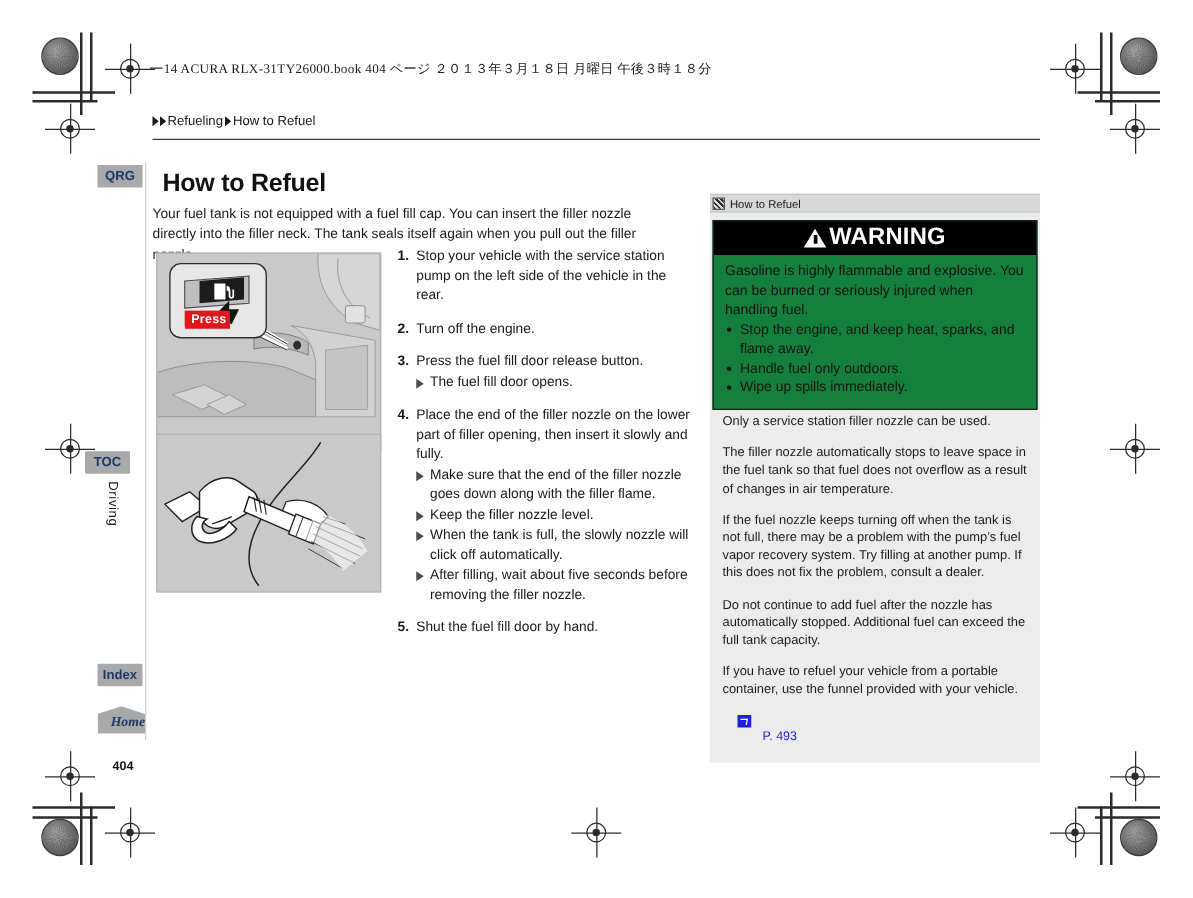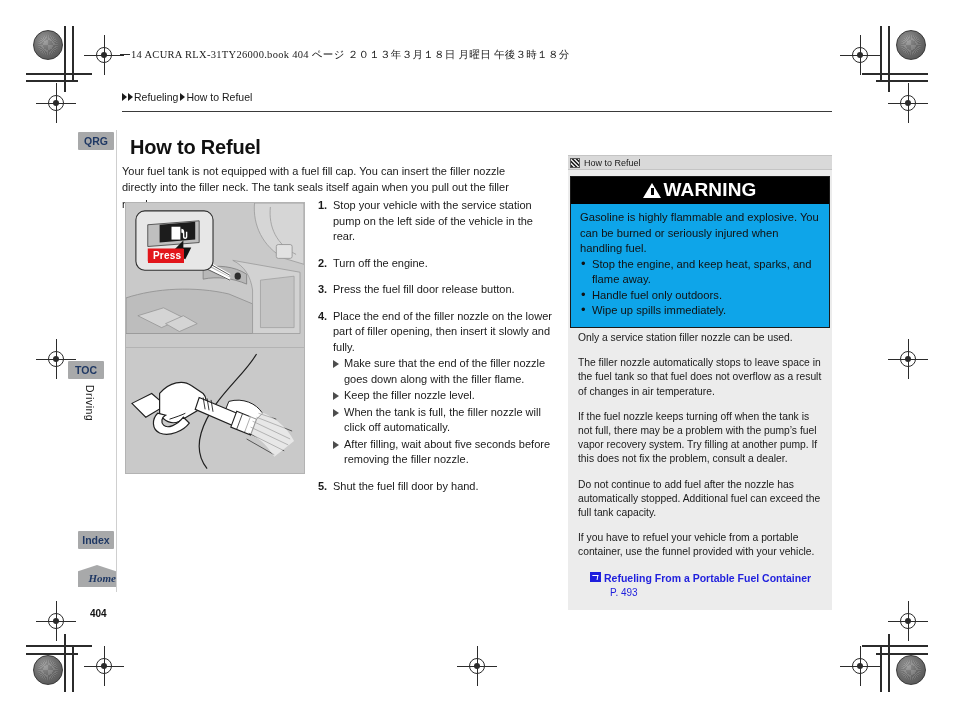--- a/index.html
+++ b/index.html
@@ -227,21 +227,21 @@
     width: 10px; height: 10px;
     background:
       repeating-linear-gradient(45deg, #2b2b2b 0 1.5px, #d9d9d9 1.5px 3px);
     border: 1px solid #5a5a5a;
   }
 
   .warn-box {
     position: absolute;
     left: 2px; top: 20px;
     width: 260px;
-    background: #0ea5e9;
+    background: #15803d;
     border: 1px solid #1a1a1a;
   }
   .warn-bar {
     background: #000000;
     color: #ffffff;
     text-align: center;
     font-size: 19px;
     font-weight: bold;
     letter-spacing: 0.2px;
     padding: 2px 0 3px;
@@ -527,38 +527,42 @@
 
   <div class="step">
     <span class="step-num">2.</span>
     <span class="step-body">Turn off the engine.</span>
   </div>
 
   <div class="step">
     <span class="step-num">3.</span>
     <span class="step-body">
       <span>Press the fuel fill door release button.</span>
+      <span class="sub">
+        <span class="tri-sm"></span>
+        <span class="sub-text">The fuel fill door opens.</span>
+      </span>
     </span>
   </div>
 
   <div class="step">
     <span class="step-num">4.</span>
     <span class="step-body">
       <span>Place the end of the filler nozzle on the lower part of filler opening, then insert it slowly and fully.</span>
       <span class="sub">
         <span class="tri-sm"></span>
         <span class="sub-text">Make sure that the end of the filler nozzle goes down along with the filler flame.</span>
       </span>
       <span class="sub">
         <span class="tri-sm"></span>
         <span class="sub-text">Keep the filler nozzle level.</span>
       </span>
       <span class="sub">
         <span class="tri-sm"></span>
-        <span class="sub-text">When the tank is full, the filler nozzle will click off automatically.</span>
+        <span class="sub-text">When the tank is full, the slowly nozzle will click off automatically.</span>
       </span>
       <span class="sub">
         <span class="tri-sm"></span>
         <span class="sub-text">After filling, wait about five seconds before removing the filler nozzle.</span>
       </span>
     </span>
   </div>
 
   <div class="step">
     <span class="step-num">5.</span>
@@ -593,19 +597,18 @@
 
   <div class="side-notes">
     <p>Only a service station filler nozzle can be used.</p>
     <p>The filler nozzle automatically stops to leave space in the fuel tank so that fuel does not overflow as a result of changes in air temperature.</p>
     <p>If the fuel nozzle keeps turning off when the tank is not full, there may be a problem with the pump’s fuel vapor recovery system. Try filling at another pump. If this does not fix the problem, consult a dealer.</p>
     <p>Do not continue to add fuel after the nozzle has automatically stopped. Additional fuel can exceed the full tank capacity.</p>
     <p>If you have to refuel your vehicle from a portable container, use the funnel provided with your vehicle.</p>
     <div class="xref">
       <div class="xref-line">
         <span class="xref-icon"></span>
-        <span>Refueling From a Portable Fuel Container</span>
       </div>
       <div class="xref-page">P. 493</div>
     </div>
   </div>
 
 </div>
 
 </body></html>

